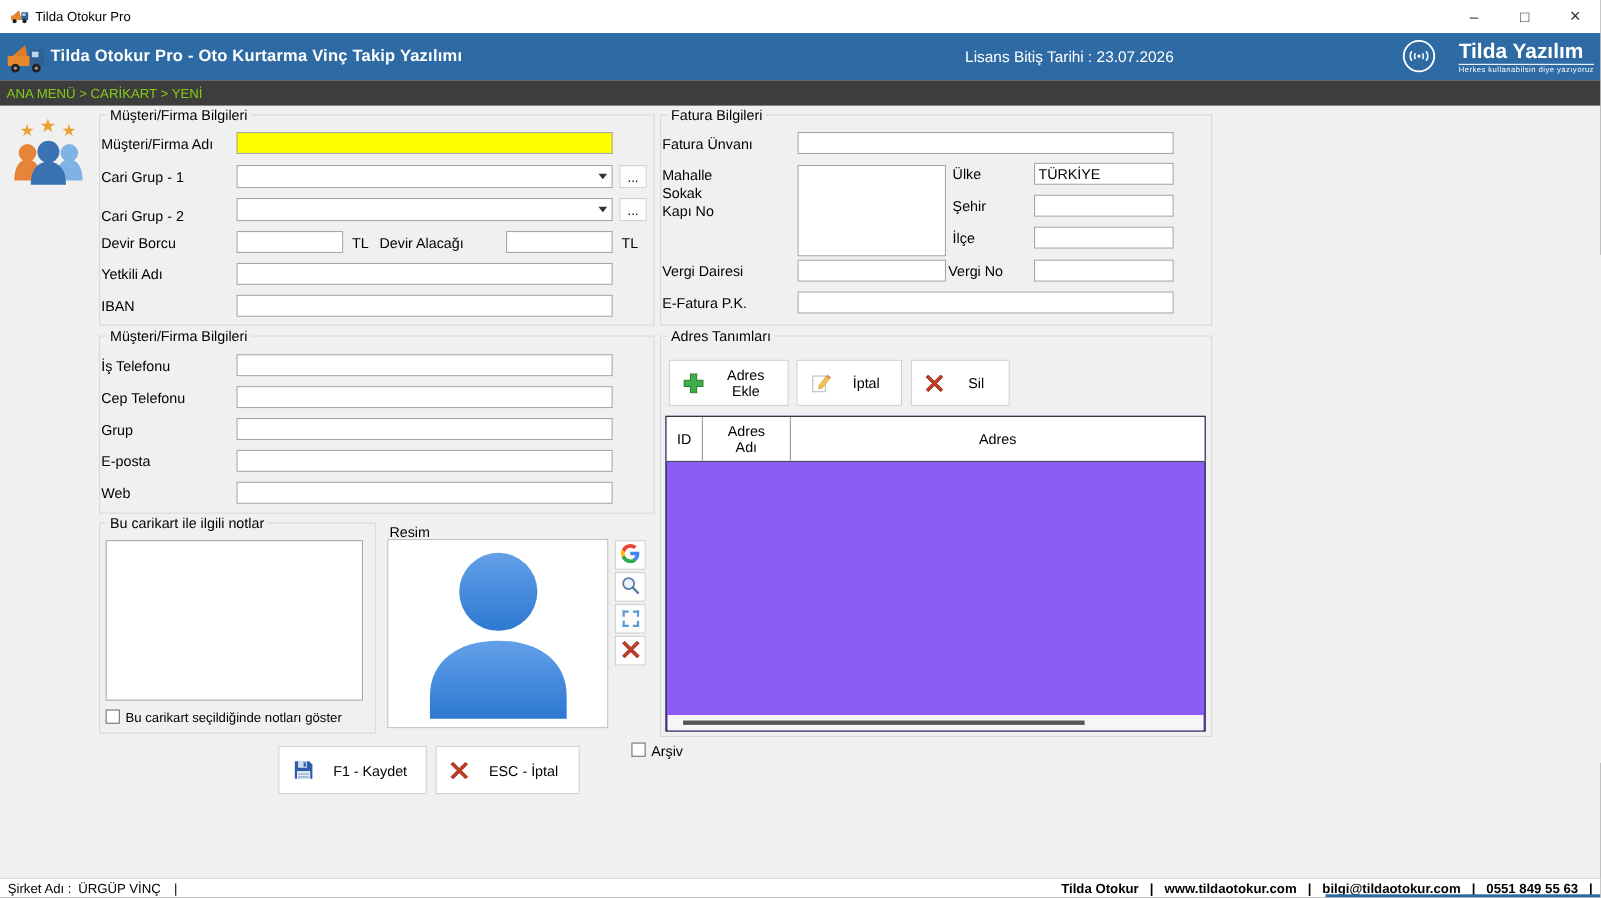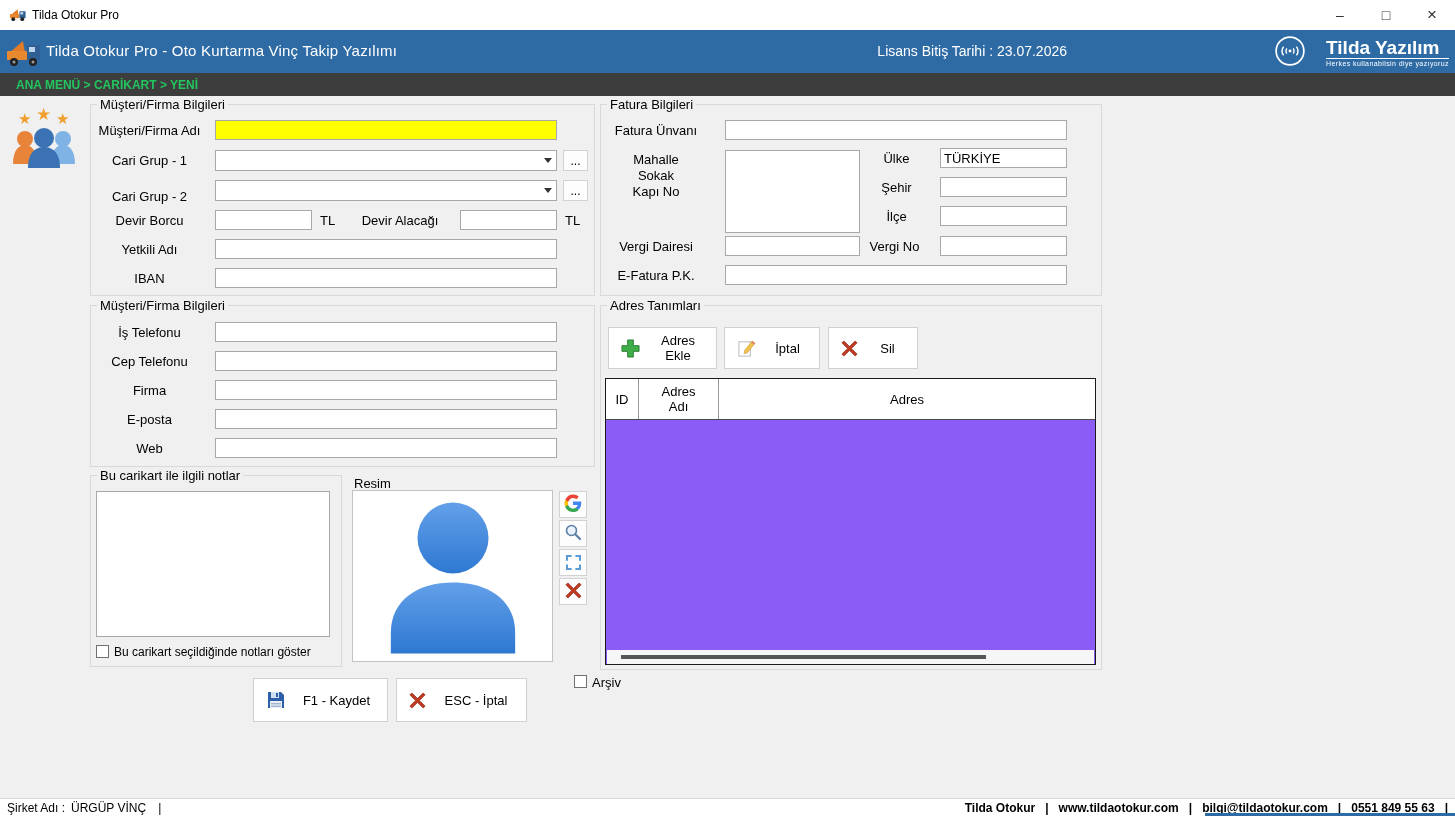--- a/index.html
+++ b/index.html
@@ -9,34 +9,34 @@
   
   .titlebar{position:absolute;left:0;top:0;width:100%;height:30px;background:#fff}
   .titlebar-title{position:absolute;left:32px;top:8px;font-size:12px}
   .tb-icon{position:absolute;left:9px;top:6px}
   .win-btns{position:absolute;right:0;top:0;height:30px;display:flex}
   .win-btn{width:46px;height:30px;display:flex;align-items:center;justify-content:center;font-size:14px;color:#333}
 
   
   .header{position:absolute;left:0;top:30px;width:100%;height:43px;background:#2e6ba4;color:#fff}
   .hdr-truck{position:absolute;left:5px;top:5px}
-  .hdr-title{position:absolute;left:46px;top:12px;font-size:15px;font-weight:normal;letter-spacing:.2px}
+  .hdr-title{position:absolute;left:46px;top:12px;font-size:15px;font-weight:bold;letter-spacing:.2px}
   .license{position:absolute;right:388px;top:13px;font-size:14px}
   .brand{position:absolute;right:6px;top:5px;display:flex;align-items:center;gap:20px}
   .brand-txt{display:flex;flex-direction:column;align-items:flex-start}
   .brand-name{font-size:19px;font-weight:bold;line-height:20px}
   .brand-tag{font-size:7px;border-top:1px solid #fff;padding-top:1px;letter-spacing:.4px}
 
   
-  .breadcrumb{position:absolute;left:0;top:73px;width:100%;height:23px;background:#3d3d3d;color:#22c55e;font-size:12px;font-weight:bold;display:flex;align-items:center;padding-left:16px;box-sizing:border-box}
+  .breadcrumb{position:absolute;left:0;top:73px;width:100%;height:23px;background:#3d3d3d;color:#84cc16;font-size:12px;font-weight:normal;display:flex;align-items:center;padding-left:6px;box-sizing:border-box}
 
   
   .gbox{position:absolute;border:1px solid #d9d9d9}
   .gtitle{position:absolute;top:-8px;left:6px;background:#f0f0f0;padding:0 3px;font-size:13px;line-height:15px;white-space:nowrap}
-  .lbl{position:absolute;font-size:13px;text-align:center;line-height:16px;white-space:nowrap}
+  .lbl{position:absolute;font-size:13px;text-align:left;line-height:16px;white-space:nowrap}
   .inp{position:absolute;background:#fff;border:1px solid #a8a8a8;font-size:13px;padding:0 3px;box-sizing:border-box;font-family:inherit;outline:none;height:20px}
   .ta{position:absolute;background:#fff;border:1px solid #a8a8a8;font-size:13px;box-sizing:border-box;font-family:inherit;outline:none;resize:none;padding:2px 3px}
   .combo{position:absolute;background:#fff;border:1px solid #a8a8a8;box-sizing:border-box;height:21px;display:flex;align-items:center}
   .combo-arrow{margin-left:auto;width:17px;height:100%;display:flex;align-items:center;justify-content:center}
   .tri{width:0;height:0;border-left:4px solid transparent;border-right:4px solid transparent;border-top:5px solid #333}
   .sbtn{position:absolute;background:#fdfdfd;border:1px solid #d2d2d2;box-sizing:border-box;display:flex;align-items:center;justify-content:center;font-size:12px}
   .bigbtn{position:absolute;background:#fff;border:1px solid #d0d0d0;box-sizing:border-box;display:flex;align-items:center}
   .bigbtn .ic{margin-left:12px;display:flex}
   .bigbtn .t{flex:1;text-align:center;font-size:13px;padding:0 8px}
   .chk{position:absolute;display:flex;gap:5px;font-size:12px}
@@ -174,21 +174,21 @@
   <div class="lbl" style="left:92px;top:271px;width:115px">IBAN</div>
   <input class="inp" style="left: 215px; top: 268px; width: 342px;">
 
   <div class="gbox" style="left:90px;top:305px;width:503px;height:160px">
     <span class="gtitle">Müşteri/Firma Bilgileri</span>
   </div>
   <div class="lbl" style="left:92px;top:325px;width:115px">İş Telefonu</div>
   <input class="inp" style="left: 215px; top: 322px; width: 342px;">
   <div class="lbl" style="left:92px;top:354px;width:115px">Cep Telefonu</div>
   <input class="inp" style="left: 215px; top: 351px; width: 342px;">
-  <div class="lbl" style="left:92px;top:383px;width:115px">Firma</div>
+  <div class="lbl" style="left:92px;top:383px;width:115px">Grup</div>
   <input class="inp" style="left: 215px; top: 380px; width: 342px;">
   <div class="lbl" style="left:92px;top:412px;width:115px">E-posta</div>
   <input class="inp" style="left: 215px; top: 409px; width: 342px;">
   <div class="lbl" style="left:92px;top:441px;width:115px">Web</div>
   <input class="inp" style="left: 215px; top: 438px; width: 342px;">
 
   <div class="gbox" style="left:90px;top:475px;width:250px;height:190px">
     <span class="gtitle">Bu carikart ile ilgili notlar</span>
   </div>
   <textarea class="ta" style="left: 96px; top: 491px; width: 234px; height: 146px;"></textarea>

